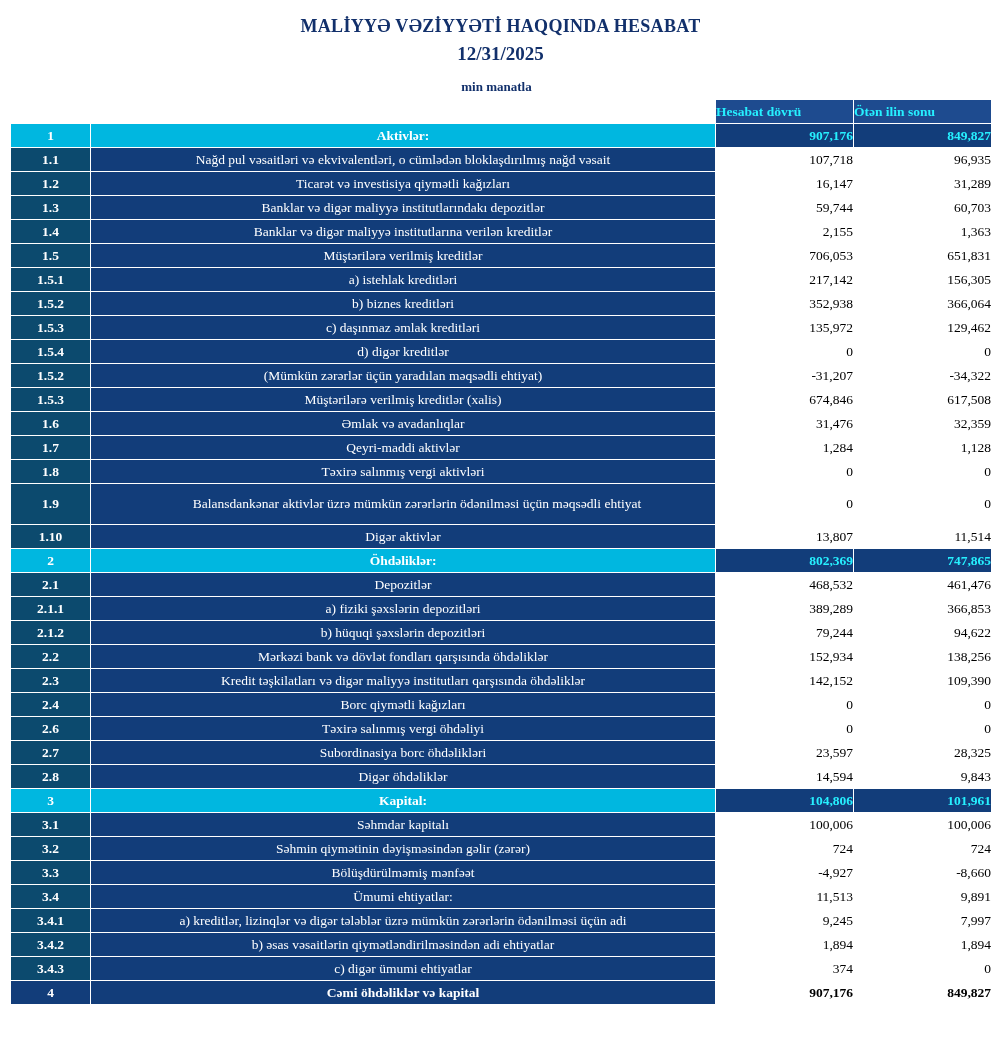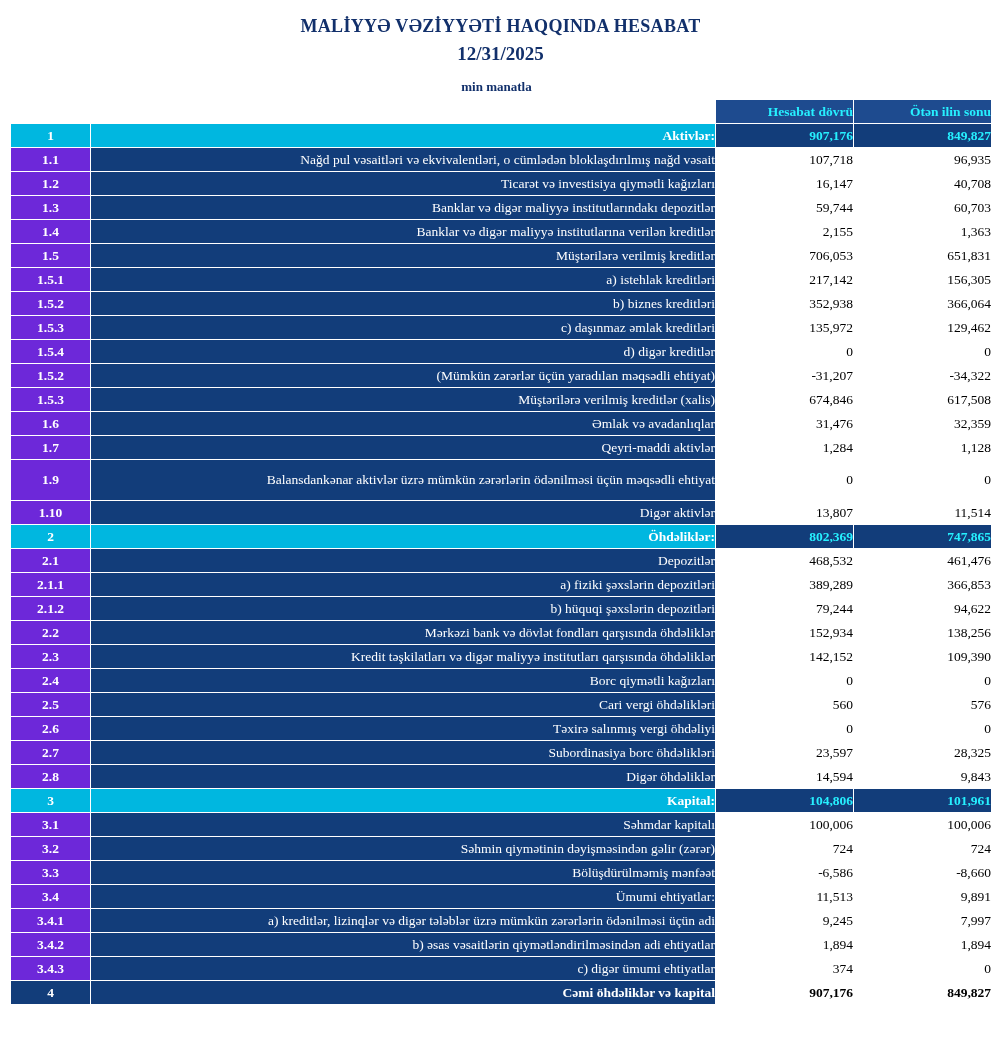--- a/index.html
+++ b/index.html
@@ -57,49 +57,49 @@
     border: 1px solid #ffffff;
     padding: 0;
     height: 23px;
     font-size: 13.5px;
     line-height: 1.15;
   }
   .hdr th {
     background: #1e4b8f;
     color: #ffffff;
     font-weight: bold;
-    text-align: right;
+    text-align: left;
     height: 24px;
     font-size: 13.5px;
   }
   .hdr th.blank {
     background: #ffffff;
     border-left: none;
     border-top: none;
     border-bottom: none;
   }
   .hdr th.blank-first {
     background: #ffffff;
     border: none;
   }
   th.hdr-val {
     color: #26f0ff;
   }
 
   td.num {
-    background: #6d28d9;
+    background: #0c4a6e;
     color: #ffffff;
     text-align: center;
     font-weight: bold;
     font-size: 13px;
   }
   td.name {
     background: #123d7a;
     color: #ffffff;
-    text-align: right;
+    text-align: center;
     padding-left: 8px;
     white-space: nowrap;
     overflow: hidden;
   }
   td.val {
     background: #ffffff;
     color: #000000;
     text-align: right;
     padding-right: 8px;
     font-size: 13.5px;
@@ -175,21 +175,21 @@
         <tr>
           <td class="num">1.1</td>
           <td class="name">Nağd pul vəsaitləri və  ekvivalentləri, o cümlədən bloklaşdırılmış nağd vəsait</td>
           <td class="val">107,718</td>
           <td class="val">96,935</td>
         </tr>
         <tr>
           <td class="num">1.2</td>
           <td class="name">Ticarət və investisiya qiymətli kağızları</td>
           <td class="val">16,147</td>
-          <td class="val">40,708</td>
+          <td class="val">31,289</td>
         </tr>
         <tr>
           <td class="num">1.3</td>
           <td class="name">Banklar və digər maliyyə institutlarındakı depozitlər</td>
           <td class="val">59,744</td>
           <td class="val">60,703</td>
         </tr>
         <tr>
           <td class="num">1.4</td>
           <td class="name">Banklar və digər maliyyə institutlarına verilən kreditlər</td>
@@ -242,20 +242,26 @@
           <td class="num">1.6</td>
           <td class="name">Əmlak və avadanlıqlar</td>
           <td class="val">31,476</td>
           <td class="val">32,359</td>
         </tr>
         <tr>
           <td class="num">1.7</td>
           <td class="name">Qeyri-maddi aktivlər</td>
           <td class="val">1,284</td>
           <td class="val">1,128</td>
+        </tr>
+        <tr>
+          <td class="num">1.8</td>
+          <td class="name">Təxirə salınmış vergi aktivləri</td>
+          <td class="val">0</td>
+          <td class="val">0</td>
         </tr>
         <tr class="tall">
           <td class="num">1.9</td>
           <td class="name">Balansdankənar aktivlər üzrə mümkün zərərlərin ödənilməsi üçün məqsədli ehtiyat</td>
           <td class="val">0</td>
           <td class="val">0</td>
         </tr>
         <tr>
           <td class="num">1.10</td>
           <td class="name">Digər aktivlər</td>
@@ -298,26 +304,20 @@
           <td class="val">142,152</td>
           <td class="val">109,390</td>
         </tr>
         <tr>
           <td class="num">2.4</td>
           <td class="name">Borc qiymətli kağızları</td>
           <td class="val">0</td>
           <td class="val">0</td>
         </tr>
         <tr>
-          <td class="num">2.5</td>
-          <td class="name">Cari vergi öhdəlikləri</td>
-          <td class="val">560</td>
-          <td class="val">576</td>
-        </tr>
-        <tr>
           <td class="num">2.6</td>
           <td class="name">Təxirə salınmış vergi öhdəliyi</td>
           <td class="val">0</td>
           <td class="val">0</td>
         </tr>
         <tr>
           <td class="num">2.7</td>
           <td class="name">Subordinasiya borc öhdəlikləri</td>
           <td class="val">23,597</td>
           <td class="val">28,325</td>
@@ -342,21 +342,21 @@
         </tr>
         <tr>
           <td class="num">3.2</td>
           <td class="name">Səhmin qiymətinin dəyişməsindən gəlir (zərər)</td>
           <td class="val">724</td>
           <td class="val">724</td>
         </tr>
         <tr>
           <td class="num">3.3</td>
           <td class="name">Bölüşdürülməmiş mənfəət</td>
-          <td class="val">-6,586</td>
+          <td class="val">-4,927</td>
           <td class="val">-8,660</td>
         </tr>
         <tr>
           <td class="num">3.4</td>
           <td class="name">Ümumi ehtiyatlar:</td>
           <td class="val">11,513</td>
           <td class="val">9,891</td>
         </tr>
         <tr>
           <td class="num">3.4.1</td>

